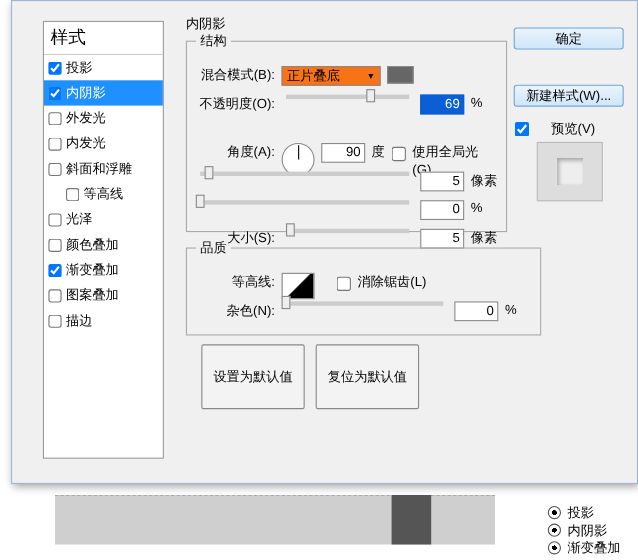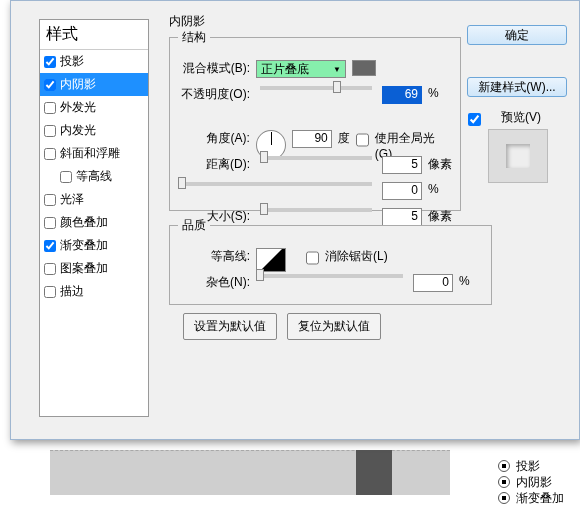--- a/index.html
+++ b/index.html
@@ -16,37 +16,37 @@
 .sub-item { padding-left: 20px; }
 
 
 fieldset { position: absolute; border: 1px solid #aaa; padding: 8px; }
 legend { padding: 0 4px; }
 .fs-struct { left: 158px; top: 28px; width: 292px; height: 182px; }
 .fs-quality { left: 158px; top: 216px; width: 323px; height: 88px; }
 
 .row { display: flex; margin: 6px 0; gap: 6px; height: 20px; }
 .label { width: 72px; text-align: right; }
-.combo { border: 1px solid #888; background: #86efac; height: 18px; width: 90px; display: flex; align-items: center; justify-content: space-between; padding: 0 4px; }
+.combo { border: 1px solid #888; background: #f97316; height: 18px; width: 90px; display: flex; align-items: center; justify-content: space-between; padding: 0 4px; }
 .combo .arrow { font-size: 8px; }
 .swatch { width: 24px; height: 16px; background: #666; border: 1px solid #888; }
 .slider { flex: 1; height: 4px; background: #ccc; position: relative; margin: 0 4px; }
 .slider .thumb { position: absolute; width: 8px; height: 12px; background: #eee; border: 1px solid #888; top: -5px; transform: translateX(-50%); }
 .numbox { width: 40px; height: 18px; border: 1px solid #888; text-align: right; padding: 0 3px; background: #fff; }
 .numbox.hl { background: #0a5fd4; color: #fff; border-color: #0a5fd4; }
 .unit { width: 24px; }
 .angle-dial { width: 30px; height: 30px; border: 1px solid #888; border-radius: 50%; background: #fff; position: relative; }
 .angle-dial .needle { position: absolute; left: 50%; bottom: 50%; width: 1px; height: 13px; background: #000; transform-origin: bottom; }
 .contour { width: 30px; height: 24px; border: 1px solid #888; background: linear-gradient(135deg,#fff 0%,#fff 48%,#000 52%,#000 100%); }
-.btn-sm { border: 1px solid #888; background: #f3f3f3; padding: 4px 10px; border-radius: 2px; }
+.btn-sm { border: 1px solid #888; background: #f3f3f3; padding: 20px 10px; border-radius: 2px; }
 .btn-row { position: absolute; left: 172px; top: 312px; display: flex; gap: 10px; }
 
 
 .side-btn { position: absolute; right: 12px; width: 100px; height: 20px; border: 1px solid #6da6d8; background: linear-gradient(#eaf4fd,#cfe6f9); border-radius: 3px; display: flex; align-items: center; justify-content: center; }
-.preview-ck { position: absolute; right: 38px; top: 108px; display: flex; align-items: flex-end; gap: 20px; }
+.preview-ck { position: absolute; right: 38px; top: 108px; display: flex; align-items: center; gap: 20px; }
 .preview-box { position: absolute; right: 31px; top: 128px; width: 60px; height: 54px; background: #ddd; border: 1px solid #bbb; display: flex; align-items: center; justify-content: center; }
 .preview-inner { width: 24px; height: 24px; background: #eee; box-shadow: inset 2px 2px 4px rgba(0,0,0,0.3); }
 
 
 .bg-bar { position: absolute; left: 50px; top: 450px; width: 400px; height: 45px; background: #cfcfcf; border-top: 1px dashed #aaa; }
 .bg-dark { position: absolute; left: 356px; top: 450px; width: 36px; height: 45px; background: #555; }
 .layer-list { position: absolute; right: 16px; top: 458px; font-size: 11px; }
 .layer-list div { display:flex; align-items:center; gap:6px; line-height:16px; }
 .eye { width:12px;height:12px;border:1px solid #555;border-radius:50%; background: radial-gradient(circle,#000 30%,transparent 31%); }
 </style>
@@ -146,21 +146,20 @@
       <span class="label">角度(A):</span>
       <div class="angle-dial">
           <div class="needle"></div>
         </div>
       <span class="numbox">90</span>
       <span>度</span>
       <input type="checkbox" style="">
       <span>使用全局光(G)</span>
     </div>
     <div class="row">
-      <span class="label">距离(D):</span>
       <div class="slider">
           <div class="thumb" style="left:4%"></div>
         </div>
       <span class="numbox">5</span>
       <span class="unit">像素</span>
     </div>
     <div class="row">
       <div class="slider">
           <div class="thumb" style="left:0%"></div>
         </div>

